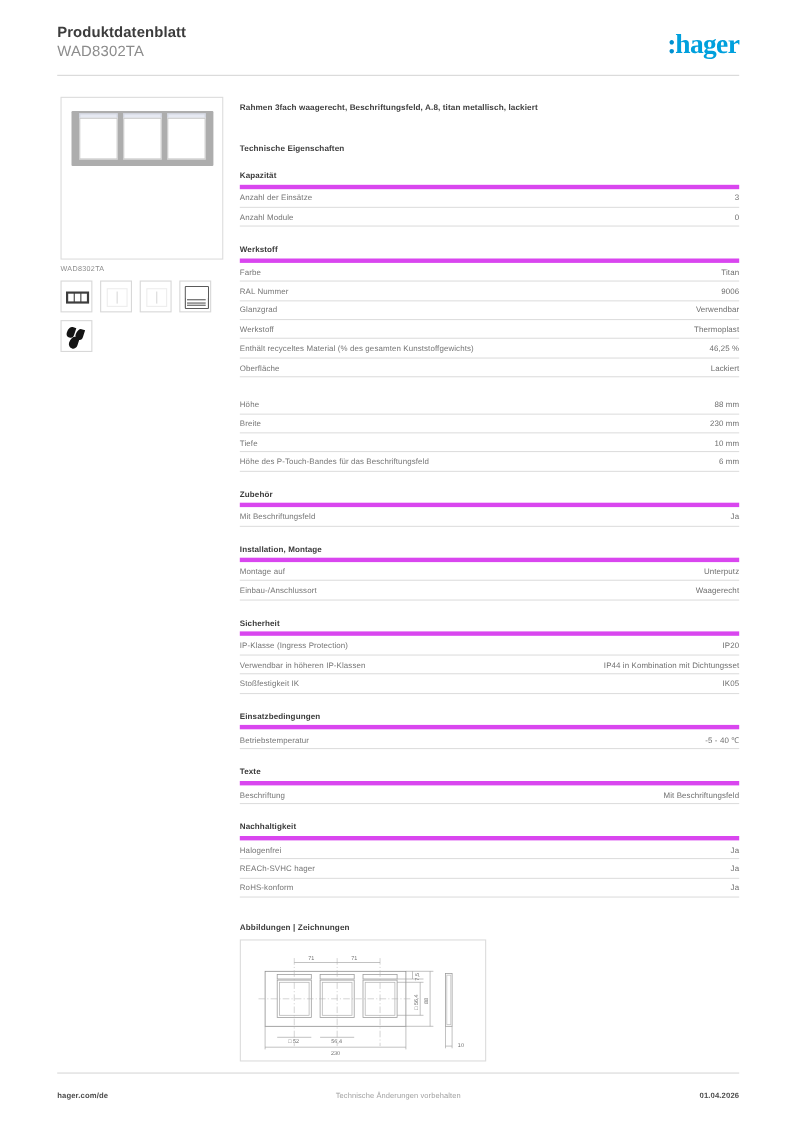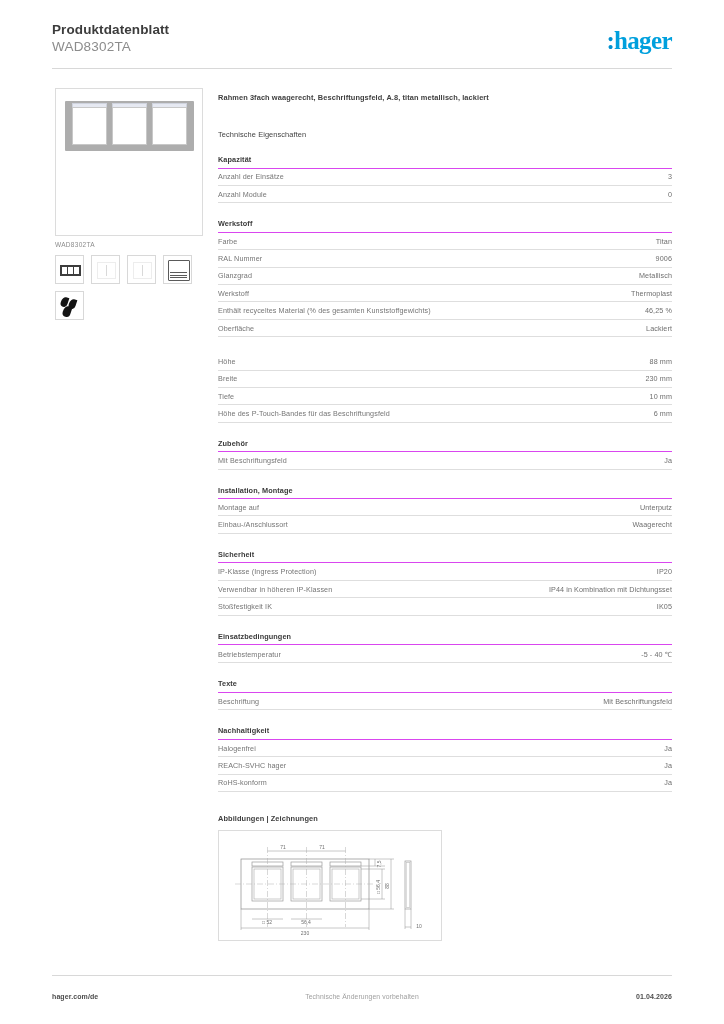--- a/index.html
+++ b/index.html
@@ -61,24 +61,24 @@
   .t5 { position: relative; width: 29px; height: 29px; border: 1px solid #d8d8d8; }
   .drop { position: absolute; background: #141414; width: 7px; height: 10px;
           border-radius: 60% 0 55% 55% / 70% 0 45% 45%; transform: rotate(18deg); }
   .drop.d1 { left: 5px; top: 5px; }
   .drop.d2 { left: 13px; top: 7px; }
   .drop.d3 { left: 7px; top: 14px; width: 8px; height: 11px; }
 
   
   .main { position: absolute; left: 218px; top: 92px; width: 454px; }
   .desc { font-size: 7.4px; font-weight: bold; color: #3f3f3f; letter-spacing: .1px; line-height: 11px; }
-  .tech-head { margin-top: 27px; font-size: 7.4px; font-weight: normal; color: #3f3f3f; letter-spacing: .1px; }
+  .tech-head { margin-top: 27px; font-size: 7.4px; font-weight: bold; color: #3f3f3f; letter-spacing: .1px; }
 
   .spec-group { margin-top: 16px; }
-  .group-title { font-size: 7.3px; font-weight: bold; color: #3a3a3a; letter-spacing: .1px; padding-bottom: 3.5px; border-bottom: 1px solid #d946ef; }
+  .group-title { font-size: 7.3px; font-weight: bold; color: #3a3a3a; letter-spacing: .1px; padding-bottom: 3.5px; border-bottom: 4px solid #d946ef; }
   .spec-row {
     display: flex; justify-content: space-between; align-items: baseline;
     font-size: 7.2px; color: #737373; letter-spacing: .1px;
     padding: 3.8px 0 3.6px 0; border-bottom: 1px solid #dedede;
   }
   .spec-row .k { color: #757575; }
   .spec-row .v { color: #6e6e6e; text-align: right; white-space: nowrap; padding-left: 10px; }
 
   
   .draw-head { margin-top: 22px; font-size: 7.4px; font-weight: bold; color: #3f3f3f; letter-spacing: .1px; }
@@ -176,21 +176,21 @@
           <div class="spec-row">
             <span class="k">Farbe</span>
             <span class="v">Titan</span>
           </div>
           <div class="spec-row">
             <span class="k">RAL Nummer</span>
             <span class="v">9006</span>
           </div>
           <div class="spec-row">
             <span class="k">Glanzgrad</span>
-            <span class="v">Metallisch</span>
+            <span class="v">Verwendbar</span>
           </div>
           <div class="spec-row">
             <span class="k">Werkstoff</span>
             <span class="v">Thermoplast</span>
           </div>
           <div class="spec-row">
             <span class="k">Enthält recyceltes Material (% des gesamten Kunststoffgewichts)</span>
             <span class="v">46,25 %</span>
           </div>
           <div class="spec-row">

